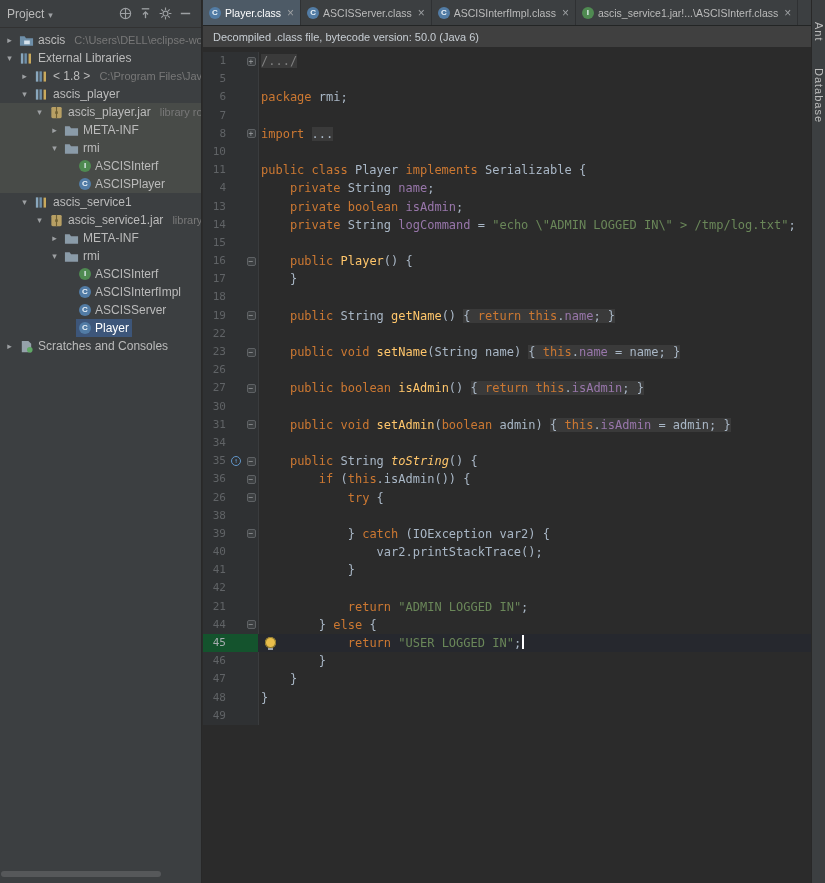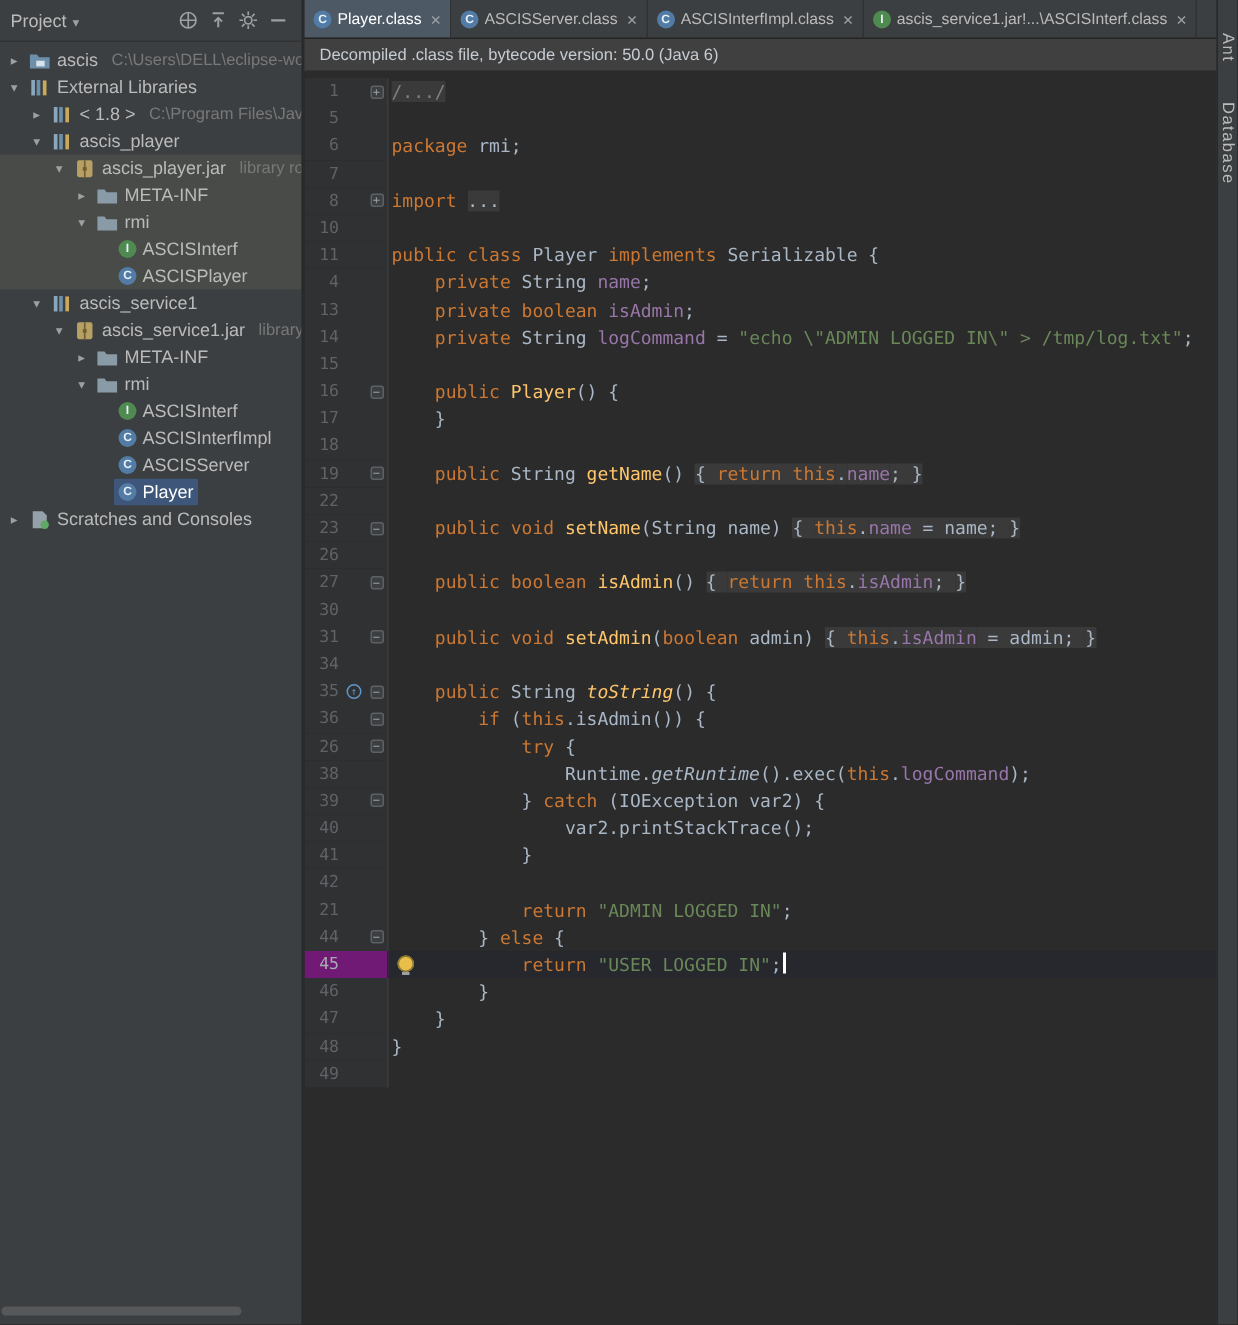--- a/index.html
+++ b/index.html
@@ -49,21 +49,21 @@
     font-size:11px;color:#C7CDD3;border-bottom:1px solid #2B2B2B;}
   .notif-action{color:#589DF6;cursor:pointer;margin-top:33px;}
 
   
   .code-area{position:absolute;left:203px;top:48px;width:608px;bottom:0;background:#2B2B2B;
     padding-top:4px;font-family:"DejaVu Sans Mono",monospace;font-size:12px;overflow:hidden;}
   .crow{position:relative;display:flex;height:18.2px;line-height:18.2px;white-space:pre;}
   .crow.current{background:#26282E;}
   .gutter{display:flex;align-items:center;width:56px;flex:none;height:100%;
     background:#2F3133;border-right:1px solid #3A3C3E;}
-  .crow.current .gutter{background:#701a75;border-right-color:#26282E;}
+  .crow.current .gutter{background:#14532d;border-right-color:#26282E;}
   .lnum{width:26px;flex:none;text-align:right;color:#606366;font-size:11px;padding-right:3px;}
   .crow.current .lnum{color:#A7ACB0;}
   .gicon{width:14px;flex:none;display:flex;align-items:center;justify-content:center;}
   .gfold{width:16px;flex:none;display:flex;align-items:center;justify-content:center;}
   .fbox{width:9px;height:9px;border:1px solid #5E6164;background:#3C3F41;color:#9DA0A3;
     font-size:8px;line-height:7px;text-align:center;border-radius:2px;
     font-family:"DejaVu Sans Mono",monospace;}
   .ovr{width:10px;height:10px;border-radius:50%;border:1px solid #6196CA;color:#6196CA;
     font-size:7px;line-height:8px;text-align:center;display:inline-block;}
   .ctext{padding-left:2px;}
@@ -366,21 +366,21 @@
       <div class="crow"><span class="gutter"><span class="lnum">22</span><span class="gicon"></span><span class="gfold"></span></span><span class="ctext"></span></div>
       <div class="crow"><span class="gutter"><span class="lnum">23</span><span class="gicon"></span><span class="gfold"><span class="fbox">−</span></span></span><span class="ctext"><span class="pl">    </span><span class="kw">public void </span><span class="me">setName</span><span class="pl">(String name) </span><span class="pl f">{ </span><span class="kw f">this</span><span class="pl f">.</span><span class="fd f">name</span><span class="pl f"> = name; </span><span class="pl f">}</span></span></div>
       <div class="crow"><span class="gutter"><span class="lnum">26</span><span class="gicon"></span><span class="gfold"></span></span><span class="ctext"></span></div>
       <div class="crow"><span class="gutter"><span class="lnum">27</span><span class="gicon"></span><span class="gfold"><span class="fbox">−</span></span></span><span class="ctext"><span class="pl">    </span><span class="kw">public boolean </span><span class="me">isAdmin</span><span class="pl">() </span><span class="pl f">{ </span><span class="kw f">return </span><span class="kw f">this</span><span class="pl f">.</span><span class="fd f">isAdmin</span><span class="pl f">; </span><span class="pl f">}</span></span></div>
       <div class="crow"><span class="gutter"><span class="lnum">30</span><span class="gicon"></span><span class="gfold"></span></span><span class="ctext"></span></div>
       <div class="crow"><span class="gutter"><span class="lnum">31</span><span class="gicon"></span><span class="gfold"><span class="fbox">−</span></span></span><span class="ctext"><span class="pl">    </span><span class="kw">public void </span><span class="me">setAdmin</span><span class="pl">(</span><span class="kw">boolean</span><span class="pl"> admin) </span><span class="pl f">{ </span><span class="kw f">this</span><span class="pl f">.</span><span class="fd f">isAdmin</span><span class="pl f"> = admin; </span><span class="pl f">}</span></span></div>
       <div class="crow"><span class="gutter"><span class="lnum">34</span><span class="gicon"></span><span class="gfold"></span></span><span class="ctext"></span></div>
       <div class="crow"><span class="gutter"><span class="lnum">35</span><span class="gicon"><span class="ovr">↑</span></span><span class="gfold"><span class="fbox">−</span></span></span><span class="ctext"><span class="pl">    </span><span class="kw">public </span><span class="pl">String </span><span class="me i">toString</span><span class="pl">() {</span></span></div>
       <div class="crow"><span class="gutter"><span class="lnum">36</span><span class="gicon"></span><span class="gfold"><span class="fbox">−</span></span></span><span class="ctext"><span class="pl">        </span><span class="kw">if</span><span class="pl"> (</span><span class="kw">this</span><span class="pl">.isAdmin()) {</span></span></div>
       <div class="crow"><span class="gutter"><span class="lnum">26</span><span class="gicon"></span><span class="gfold"><span class="fbox">−</span></span></span><span class="ctext"><span class="pl">            </span><span class="kw">try</span><span class="pl"> {</span></span></div>
-      <div class="crow"><span class="gutter"><span class="lnum">38</span><span class="gicon"></span><span class="gfold"></span></span><span class="ctext"><span class="pl">                Runtime.</span><span class="pl i">getRuntime</span><span class="pl">().exec(</span><span class="kw">this</span><span class="pl">.</span><span class="fd">logCommand</span><span class="pl">);</span></span></div>
+      <div class="crow"><span class="gutter"><span class="lnum">38</span><span class="gicon"></span><span class="gfold"></span></span></div>
       <div class="crow"><span class="gutter"><span class="lnum">39</span><span class="gicon"></span><span class="gfold"><span class="fbox">−</span></span></span><span class="ctext"><span class="pl">            } </span><span class="kw">catch</span><span class="pl"> (IOException var2) {</span></span></div>
       <div class="crow"><span class="gutter"><span class="lnum">40</span><span class="gicon"></span><span class="gfold"></span></span><span class="ctext"><span class="pl">                var2.printStackTrace();</span></span></div>
       <div class="crow"><span class="gutter"><span class="lnum">41</span><span class="gicon"></span><span class="gfold"></span></span><span class="ctext"><span class="pl">            }</span></span></div>
       <div class="crow"><span class="gutter"><span class="lnum">42</span><span class="gicon"></span><span class="gfold"></span></span><span class="ctext"></span></div>
       <div class="crow"><span class="gutter"><span class="lnum">21</span><span class="gicon"></span><span class="gfold"></span></span><span class="ctext"><span class="pl">            </span><span class="kw">return </span><span class="st">"ADMIN LOGGED IN"</span><span class="pl">;</span></span></div>
       <div class="crow"><span class="gutter"><span class="lnum">44</span><span class="gicon"></span><span class="gfold"><span class="fbox">−</span></span></span><span class="ctext"><span class="pl">        } </span><span class="kw">else</span><span class="pl"> {</span></span></div>
       <div class="crow current"><span class="gutter"><span class="lnum">45</span><span class="gicon"></span><span class="gfold"></span></span><span class="ctext"><span class="bulb"></span><span class="pl">            </span><span class="kw">return </span><span class="st">"USER LOGGED IN"</span><span class="pl">;</span><span class="caret"></span></span></div>
       <div class="crow"><span class="gutter"><span class="lnum">46</span><span class="gicon"></span><span class="gfold"></span></span><span class="ctext"><span class="pl">        }</span></span></div>
       <div class="crow"><span class="gutter"><span class="lnum">47</span><span class="gicon"></span><span class="gfold"></span></span><span class="ctext"><span class="pl">    }</span></span></div>
       <div class="crow"><span class="gutter"><span class="lnum">48</span><span class="gicon"></span><span class="gfold"></span></span><span class="ctext"><span class="pl">}</span></span></div>

